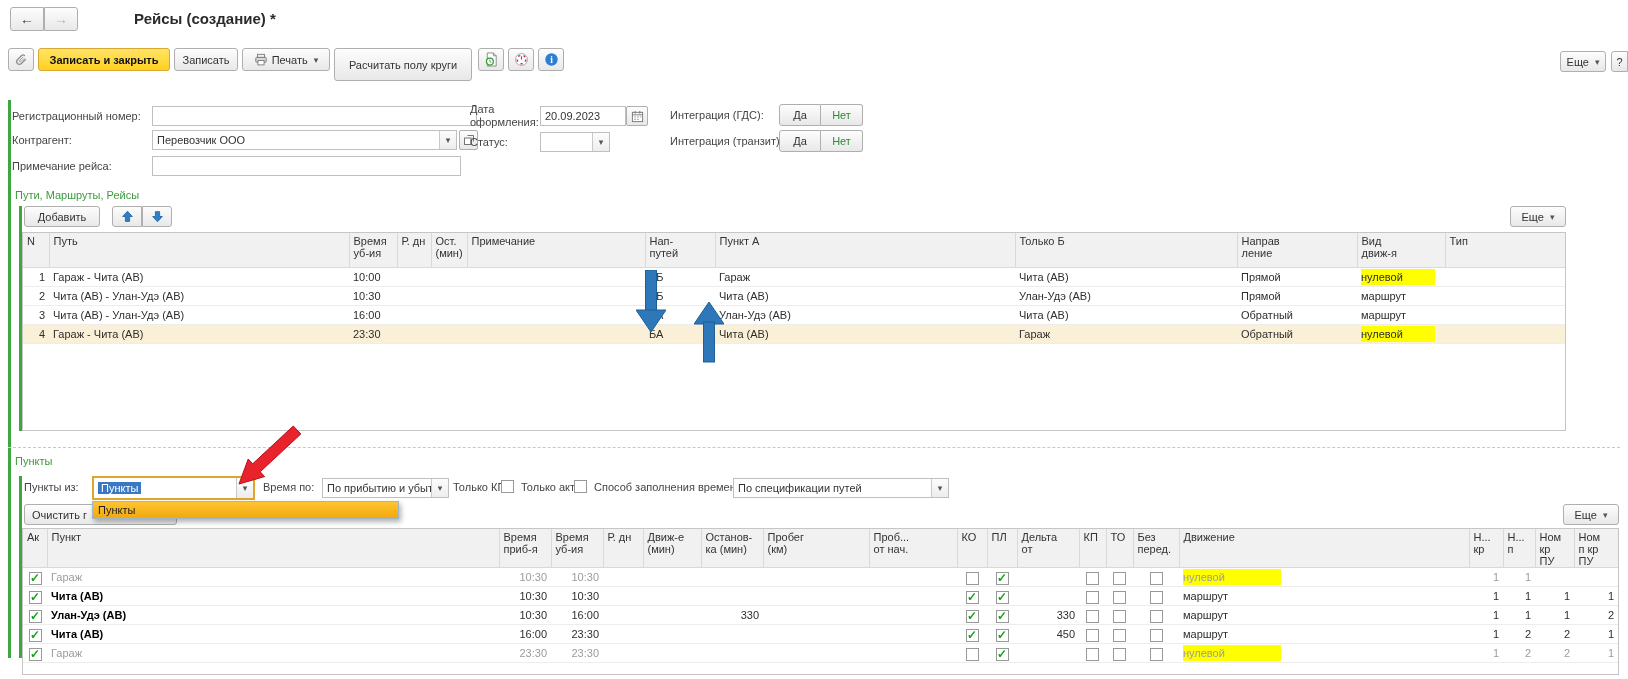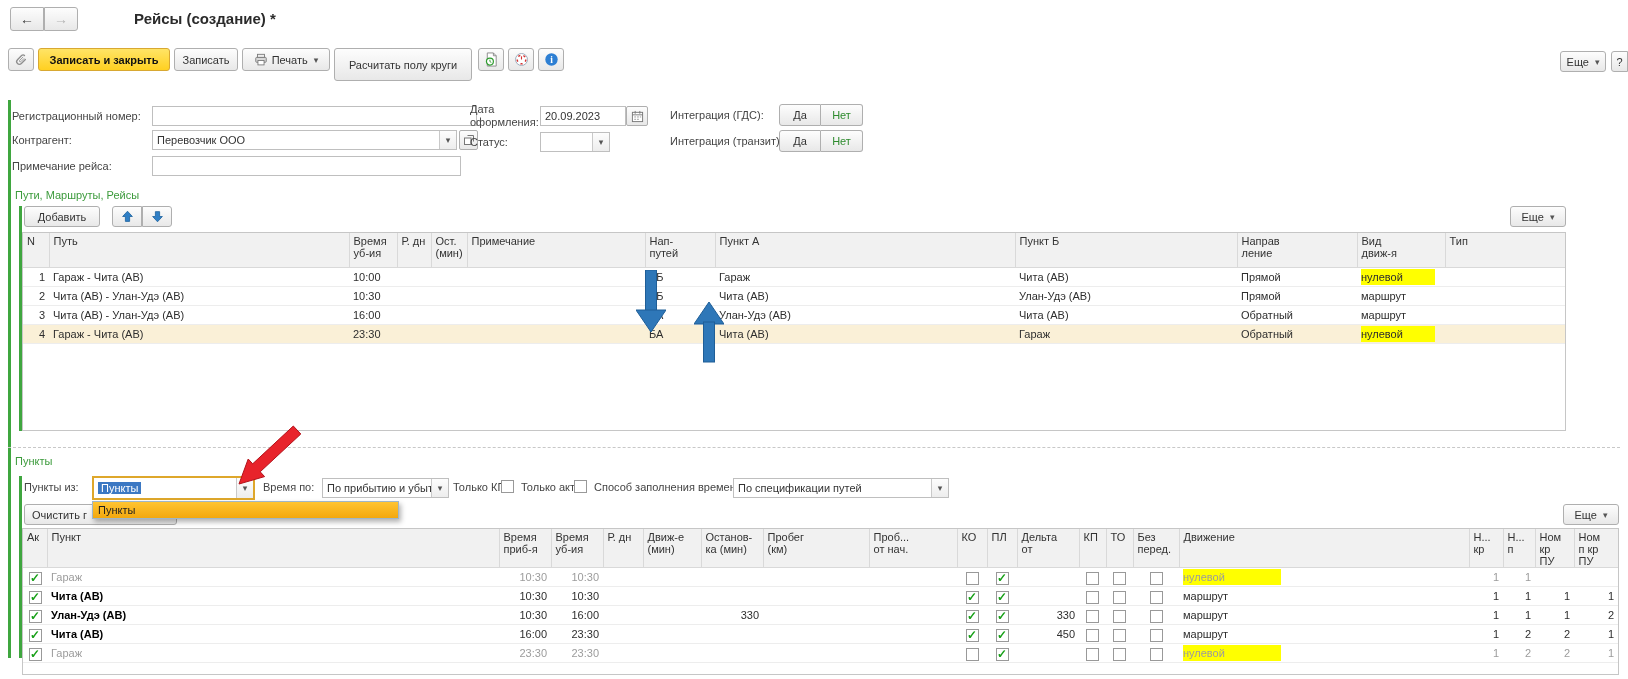--- a/index.html
+++ b/index.html
@@ -260,21 +260,21 @@
             <th>Путь</th>
             <th>Время
 уб-ия</th>
             <th>Р. дн</th>
             <th>Ост.
 (мин)</th>
             <th>Примечание</th>
             <th>Нап-
 путей</th>
             <th>Пункт А</th>
-            <th>Пункт Б</th>
+            <th>Только Б</th>
             <th>Направ
 ление</th>
             <th>Вид
 движ-я</th>
             <th>Тип</th>
           </tr>
         </thead>
         <tbody>
           <tr class="">
             <td class="r">1</td>

